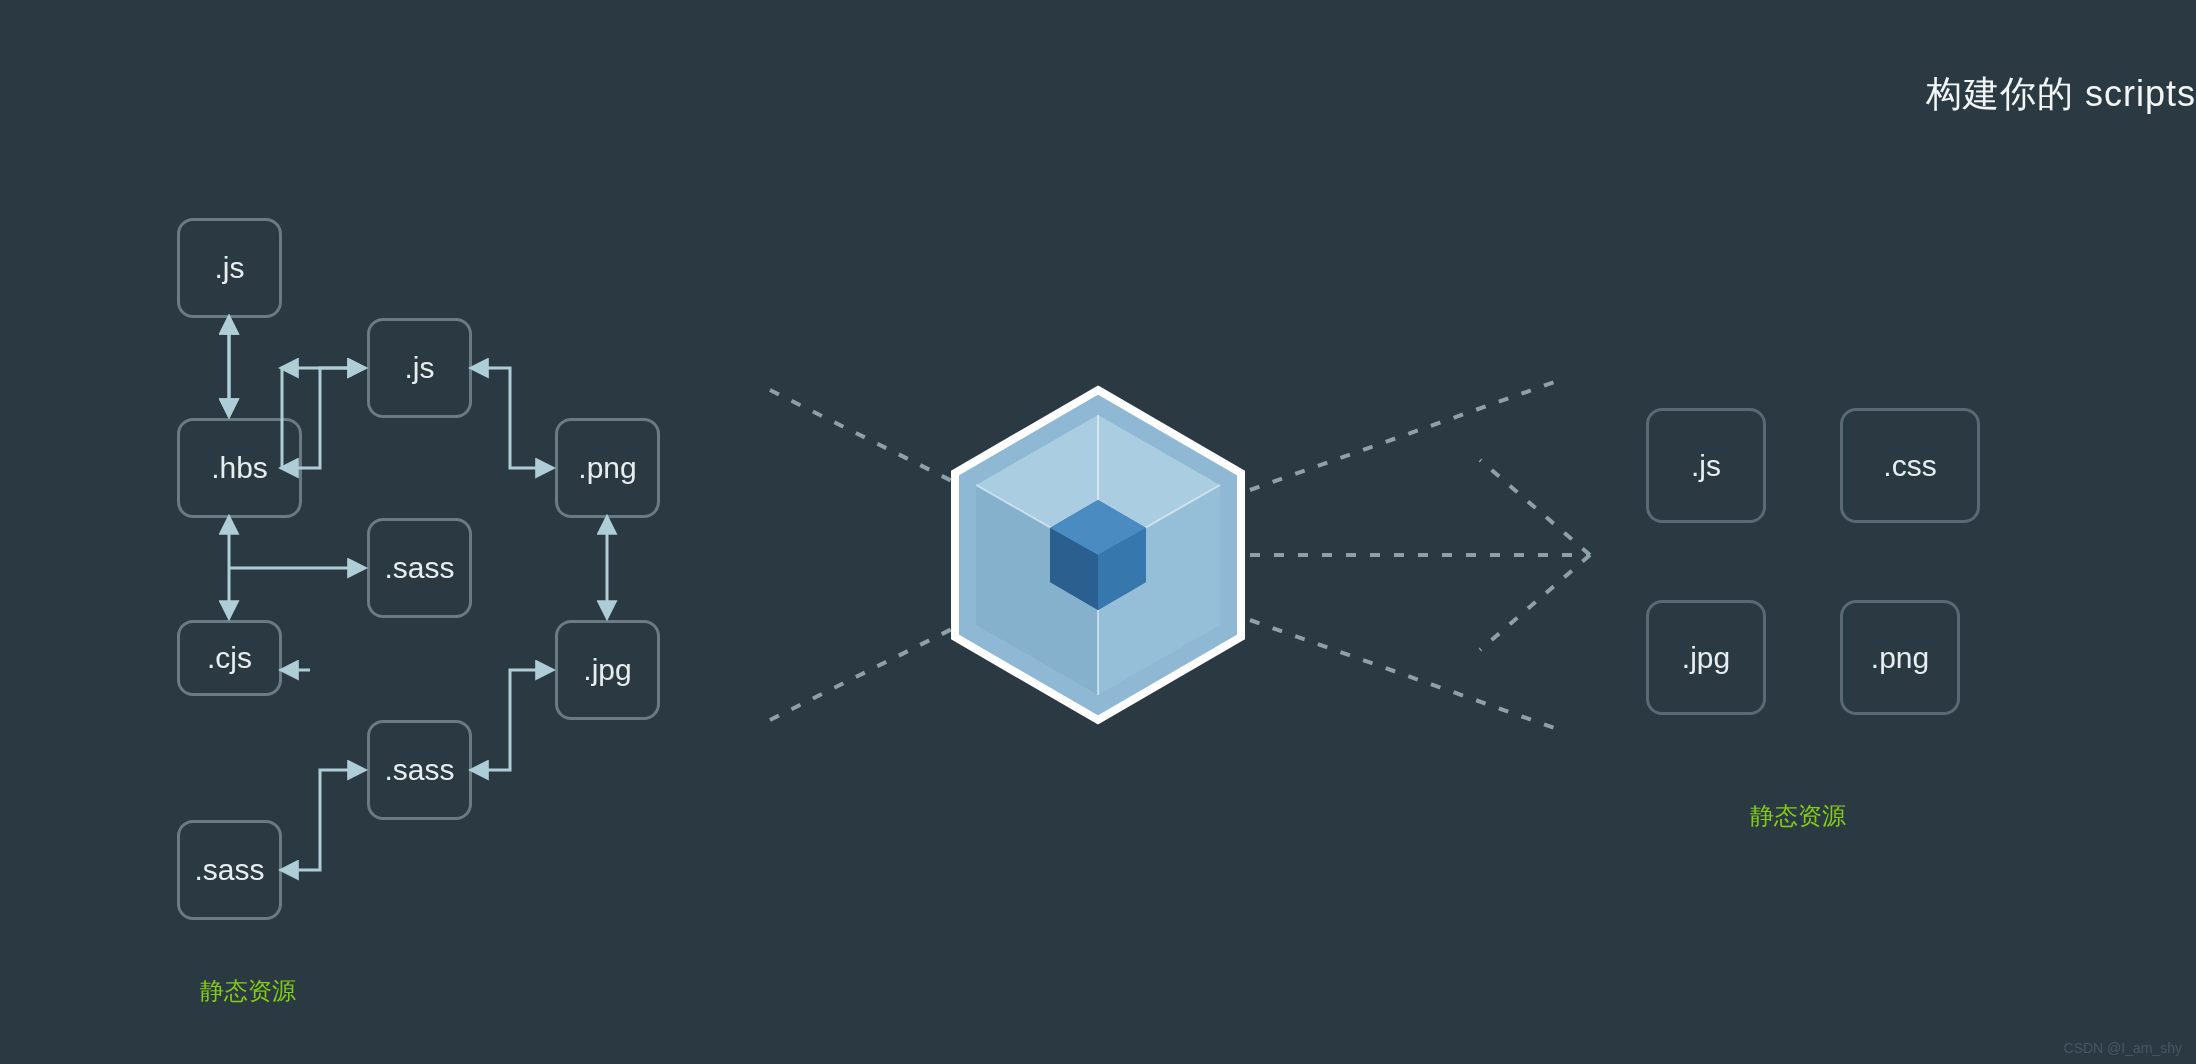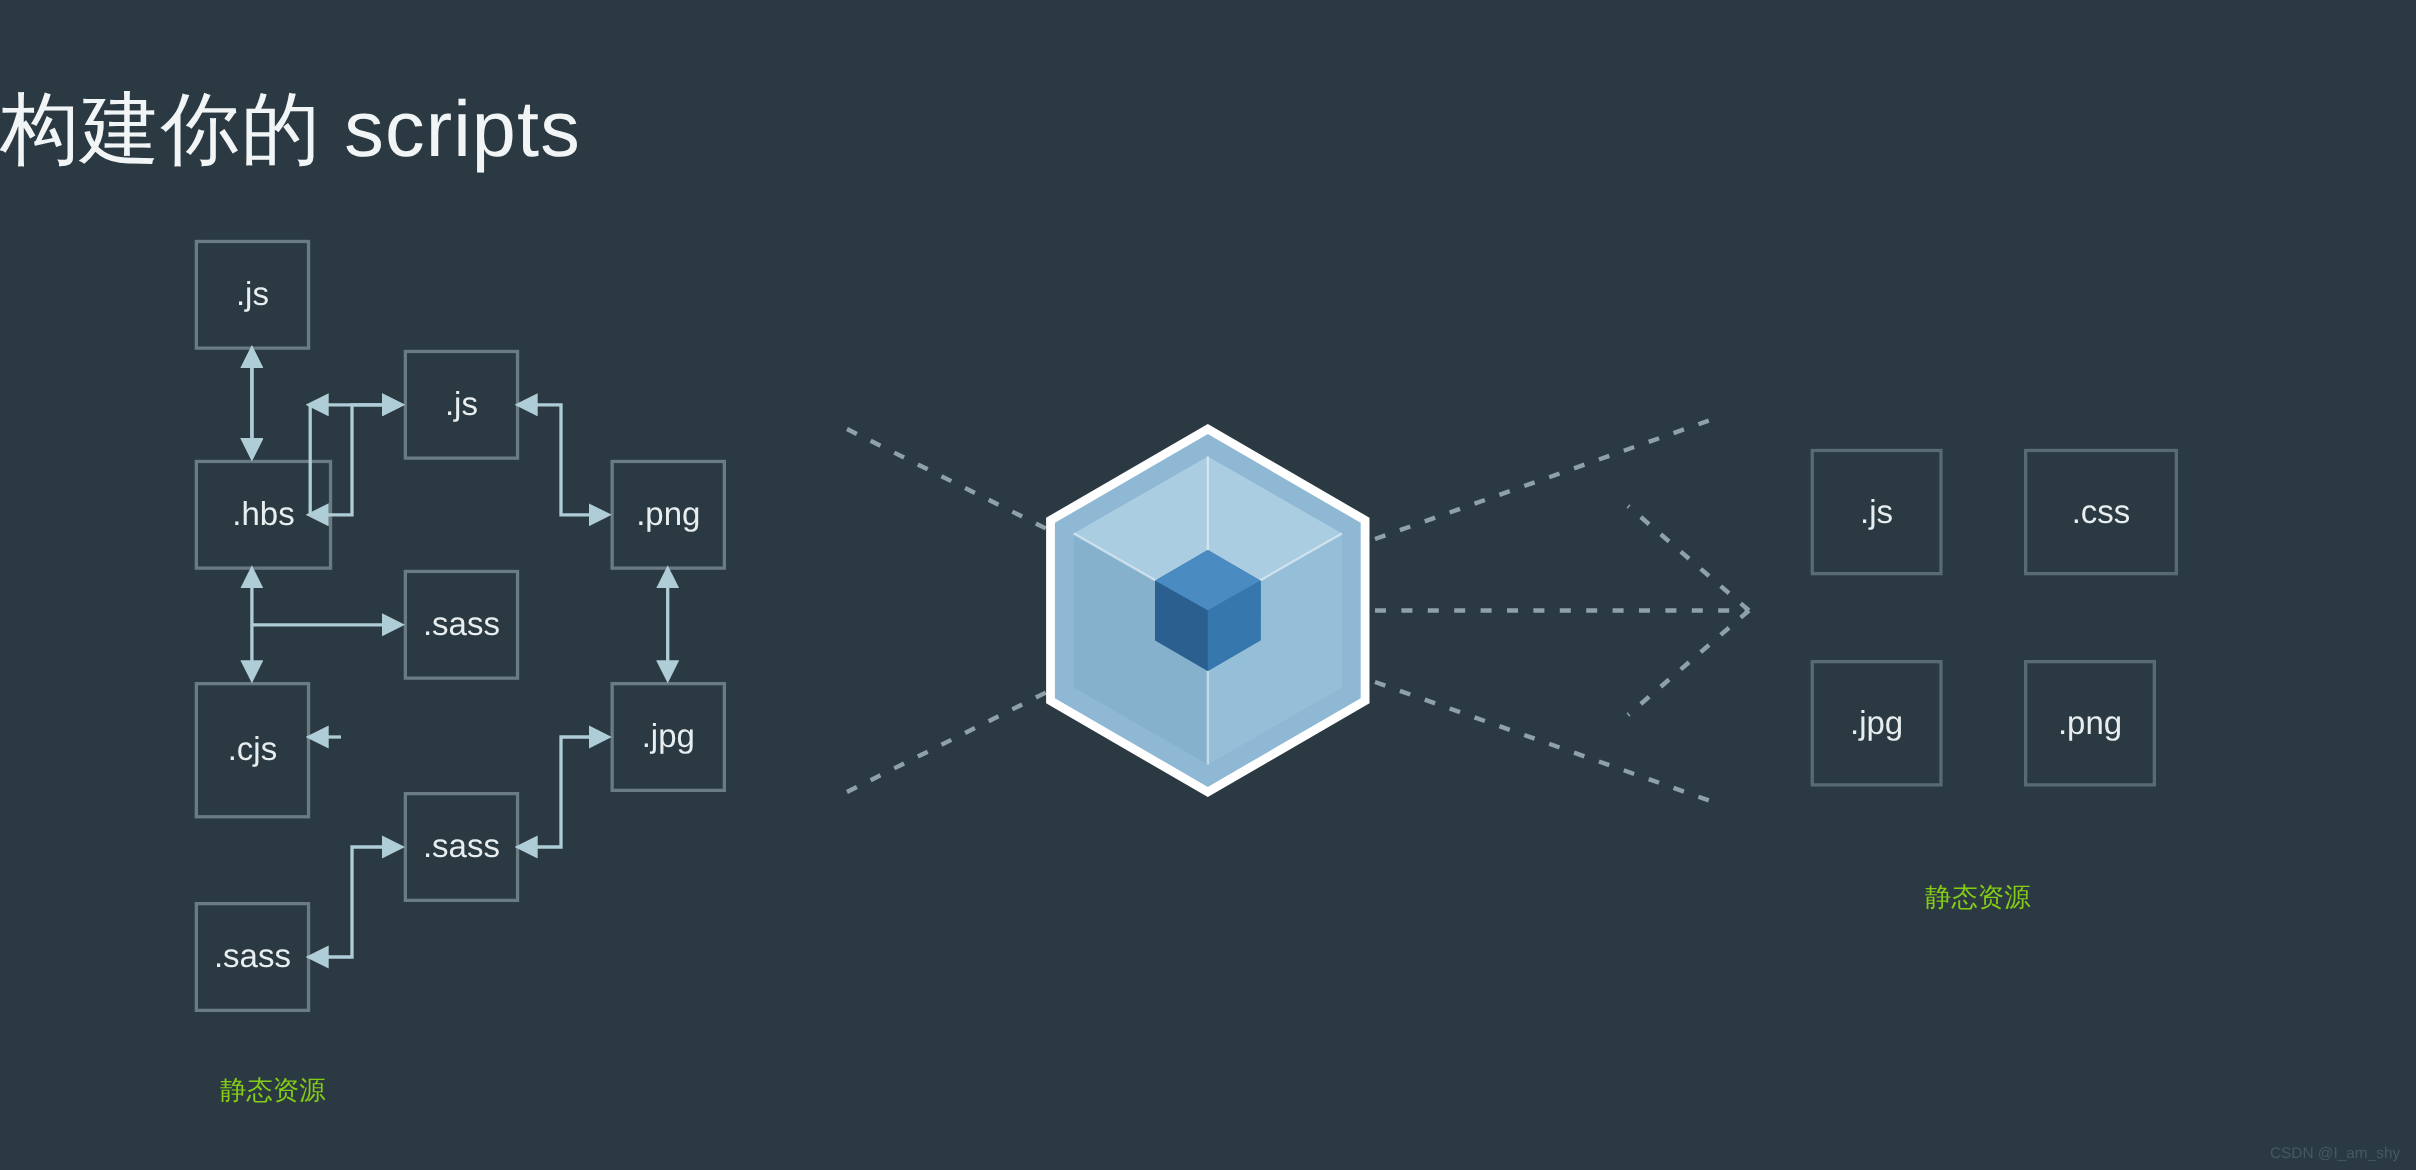--- a/index.html
+++ b/index.html
@@ -10,30 +10,30 @@
     font-family: "Segoe UI", "Microsoft YaHei", sans-serif;
     color: #dbe4e8;
     position: relative;
     overflow: hidden;
   }
   .title {
     position: absolute;
     top: 70px;
     left: 0;
     width: 100%;
-    text-align: left;
-    font-size: 72px;
+    text-align: right;
+    font-size: 36px;
     font-weight: 300;
     color: #f2f5f6;
     letter-spacing: 1px;
   }
   .node {
     position: absolute;
     border: 3px solid #6a7b83;
-    border-radius: 0;
+    border-radius: 16px;
     display: flex;
     align-items: center;
     justify-content: center;
     font-size: 30px;
     color: #e8edef;
     background: #2b3a42;
   }
   .node.out {
     border-color: #586a73;
   }
@@ -83,21 +83,21 @@
   </div>
 <div class="node" style="left:177px; top:418px; width:125px; height:100px;">
     <span>.hbs</span>
   </div>
 <div class="node" style="left:555px; top:418px; width:105px; height:100px;">
     <span>.png</span>
   </div>
 <div class="node" style="left:367px; top:518px; width:105px; height:100px;">
     <span>.sass</span>
   </div>
-<div class="node" style="left:177px; top:620px; width:105px; height:124px;">
+<div class="node" style="left:177px; top:620px; width:105px; height:76px;">
     <span>.cjs</span>
   </div>
 <div class="node" style="left:555px; top:620px; width:105px; height:100px;">
     <span>.jpg</span>
   </div>
 <div class="node" style="left:367px; top:720px; width:105px; height:100px;">
     <span>.sass</span>
   </div>
 <div class="node" style="left:177px; top:820px; width:105px; height:100px;">
     <span>.sass</span>

